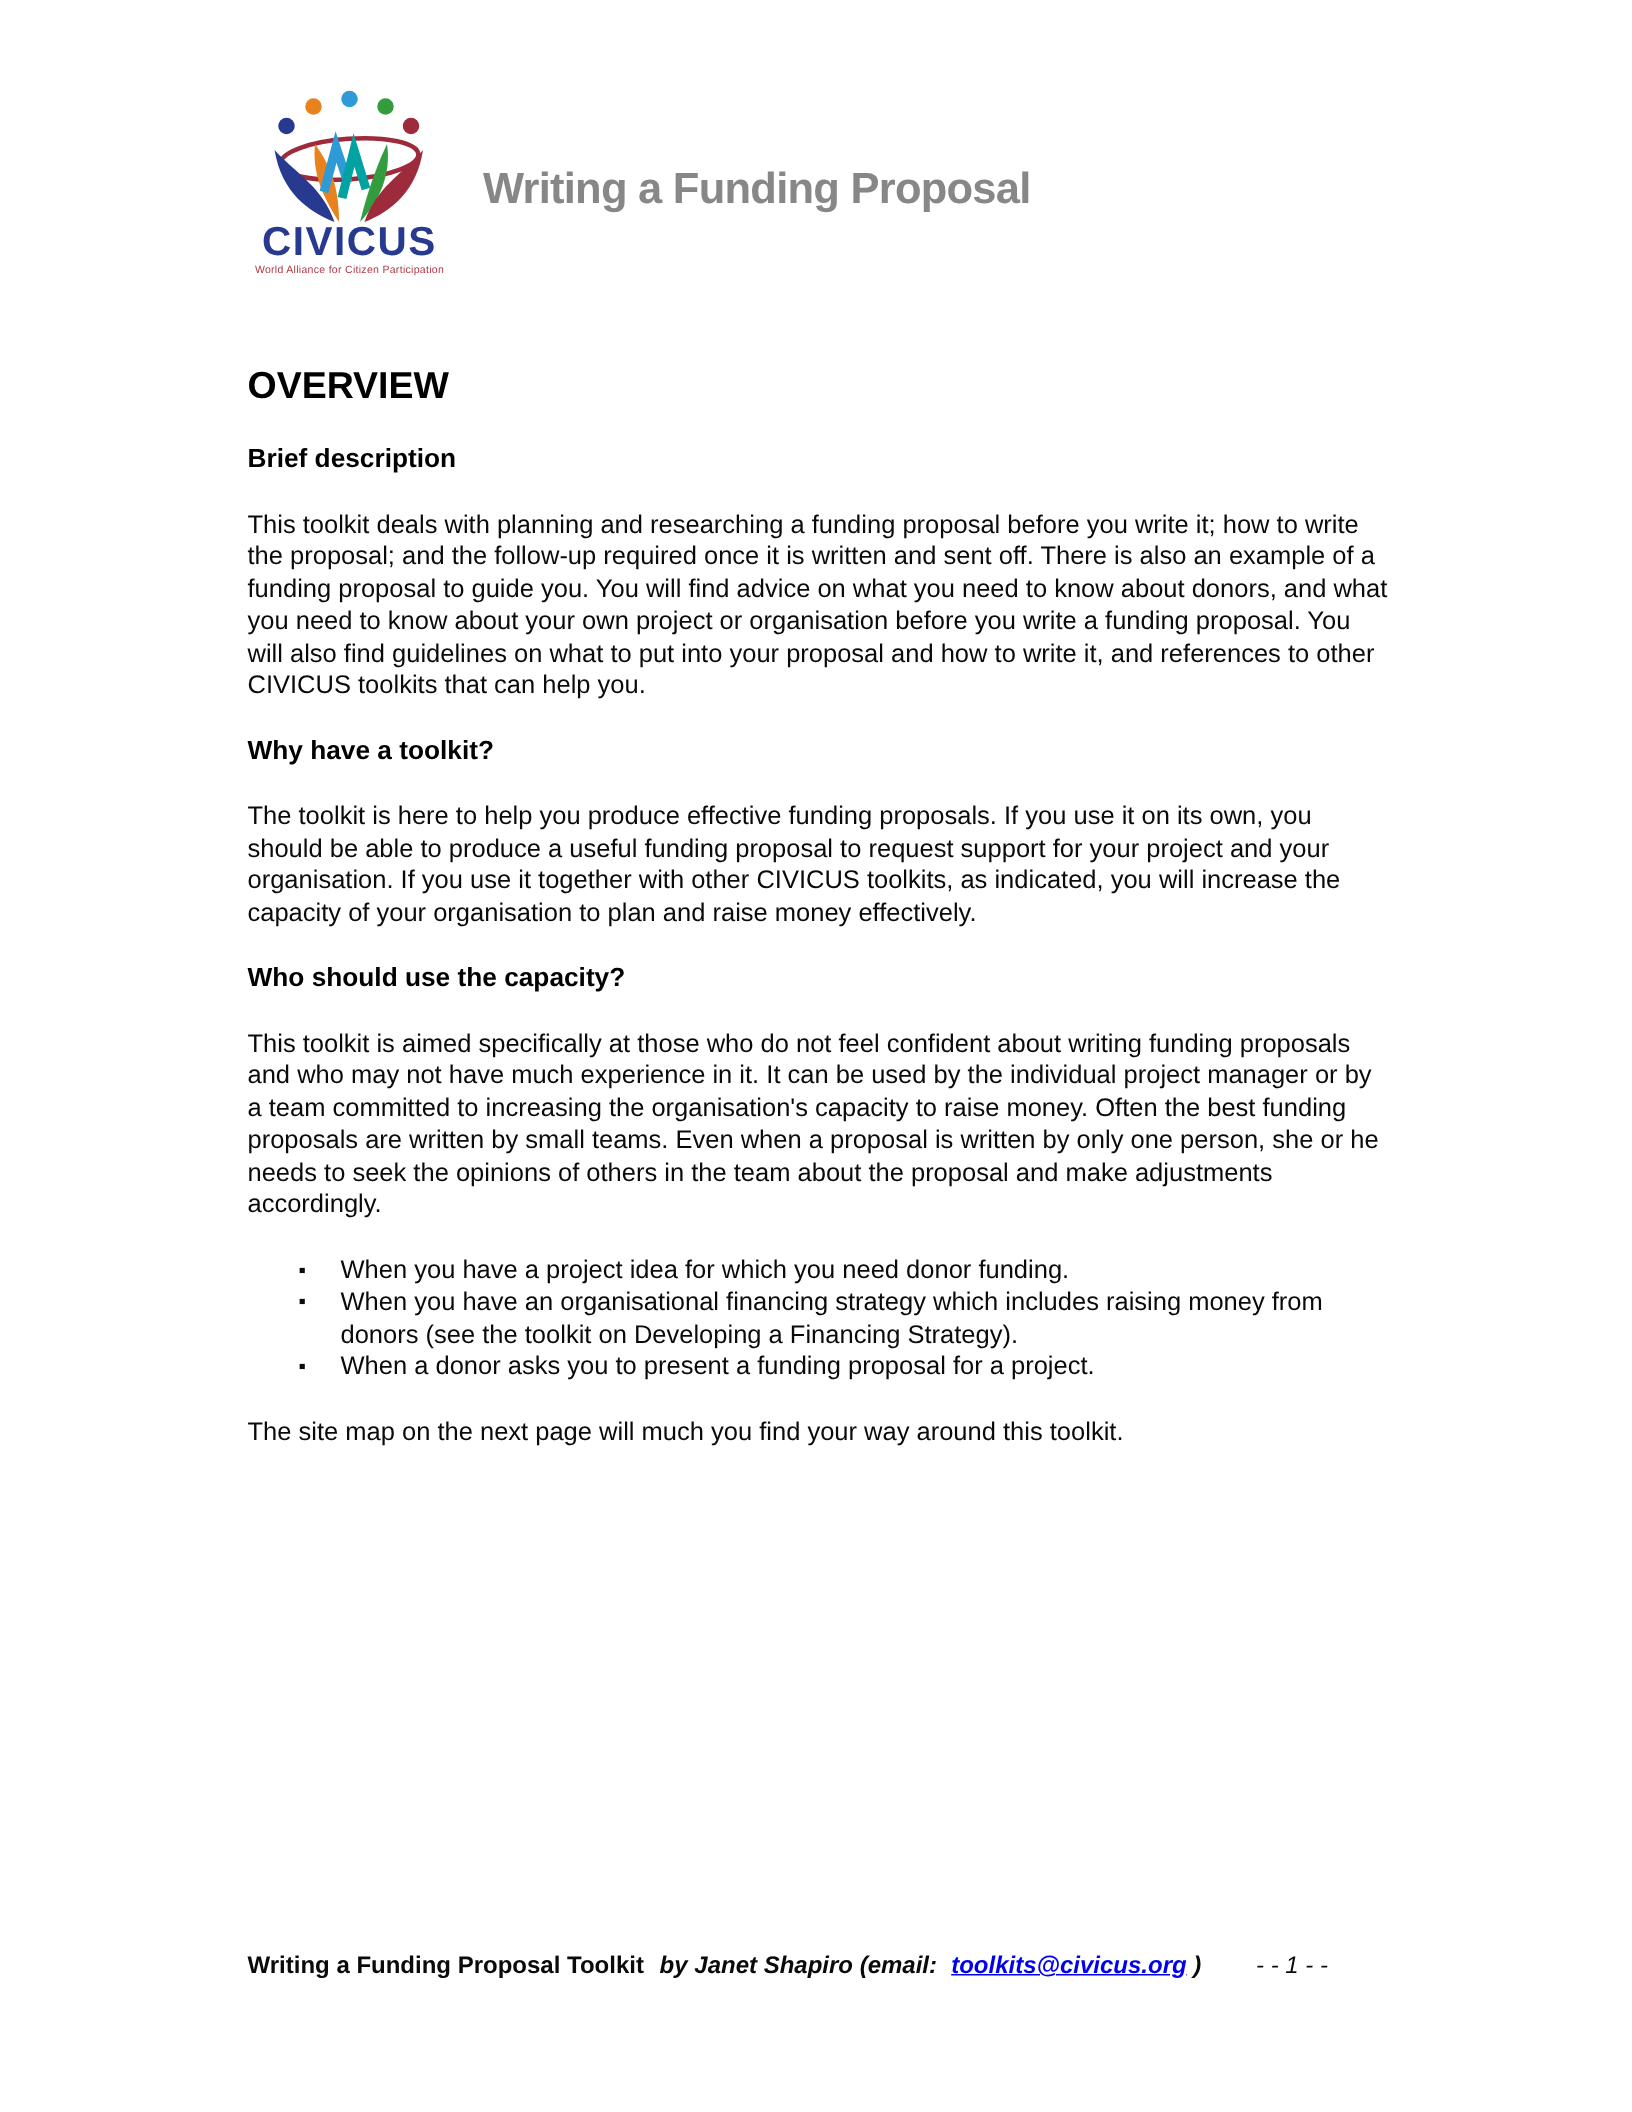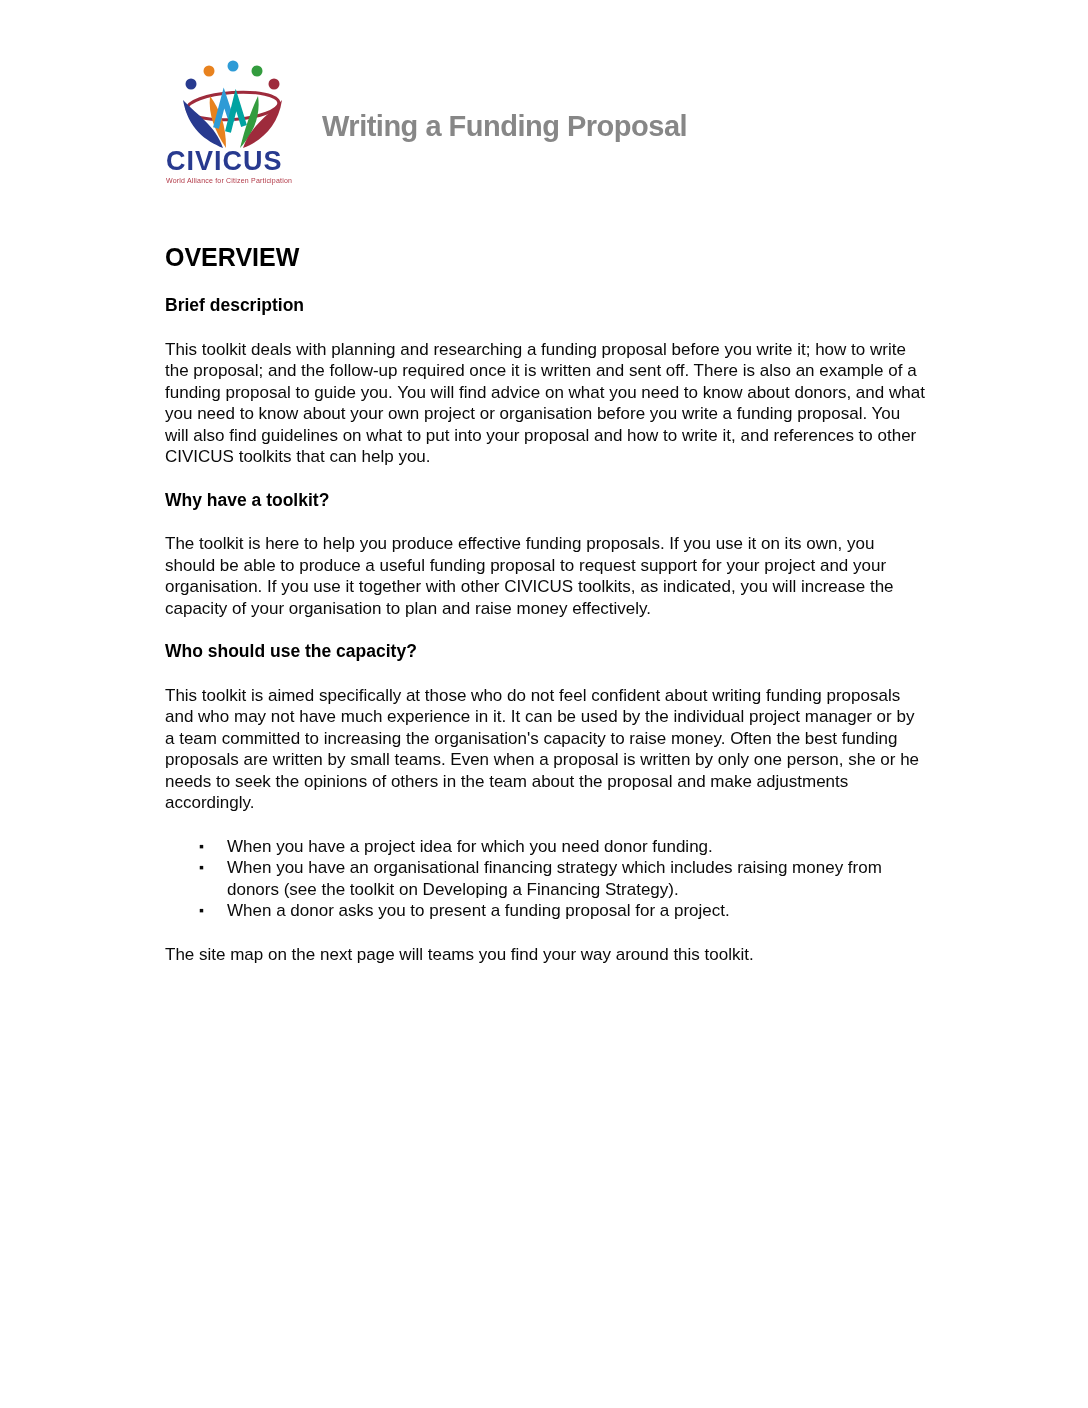--- a/index.html
+++ b/index.html
@@ -10,20 +10,21 @@
     overflow:hidden;
     font-family:"Liberation Sans","DejaVu Sans",sans-serif;
     color:#0a0a0a;
     -webkit-font-smoothing:antialiased;
   }
   .page{position:absolute;inset:0;background:#fff;}
 
   
   .logo{
     position:absolute;left:166px;top:56px;width:134px;
+    text-align:center;
   }
   .logo svg{display:block;margin:0 auto;}
   .logo-wordmark{
     font-weight:bold;font-size:27px;letter-spacing:1px;
     color:#283a8f;line-height:26px;margin-top:-2px;
   }
   .logo-tagline{
     font-size:7px;letter-spacing:0.2px;color:#b23a48;
     margin-top:3px;white-space:nowrap;
   }
@@ -118,17 +119,24 @@
 
     <h3>Who should use the capacity?</h3>
     <p>This toolkit is aimed specifically at those who do not feel confident about writing funding proposals and who may not have much experience in it.  It can be used by the individual project manager or by a team committed to increasing the organisation's capacity to raise money.  Often the best funding proposals are written by small teams.  Even when a proposal is written by only one person, she or he needs to seek the opinions of others in the team about the proposal and make adjustments accordingly.</p>
 
     <ul>
       <li>When you have a project idea for which you need donor funding.</li>
       <li>When you have an organisational financing strategy which includes raising money from donors (see the toolkit on Developing a Financing Strategy).</li>
       <li>When a donor asks you to present a funding proposal for a project.</li>
     </ul>
 
-    <p>The site map on the next page will teams you find your way around this toolkit.</p>
+    <p>The site map on the next page will much you find your way around this toolkit.</p>
   </div>
 
+  <div class="footer">
+    <span class="f-title">Writing a Funding Proposal Toolkit</span>
+    <span class="f-byline">by Janet Shapiro (email:</span>
+    <a class="f-link">toolkits@civicus.org</a>
+    <span class="f-paren">)</span>
+    <span class="f-page">- - 1 - -</span>
+  </div>
 
 </div>
 
 </body></html>

